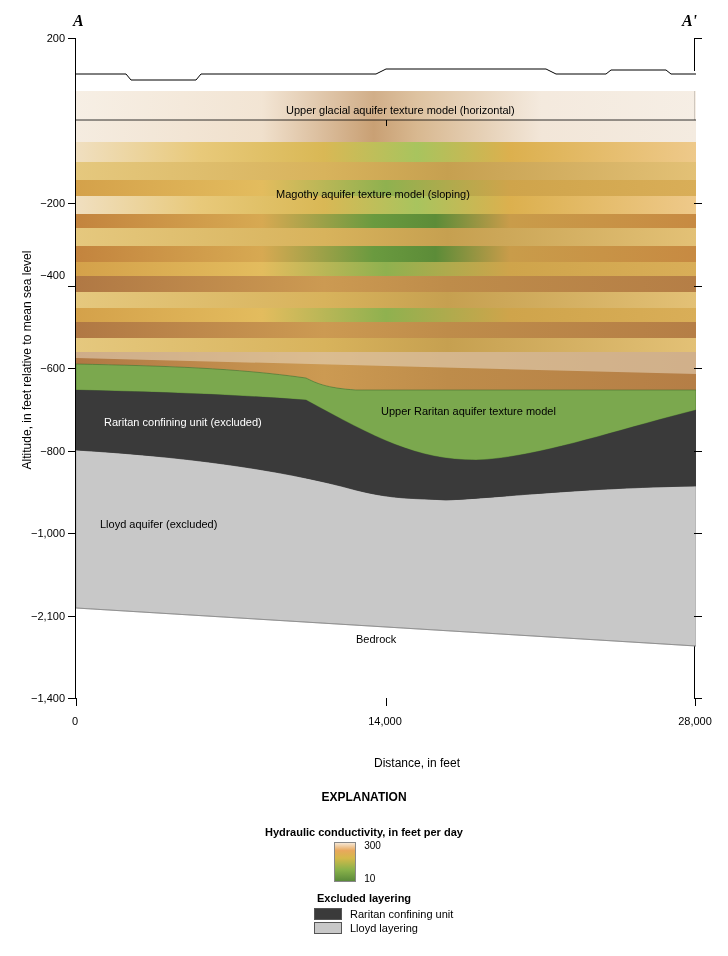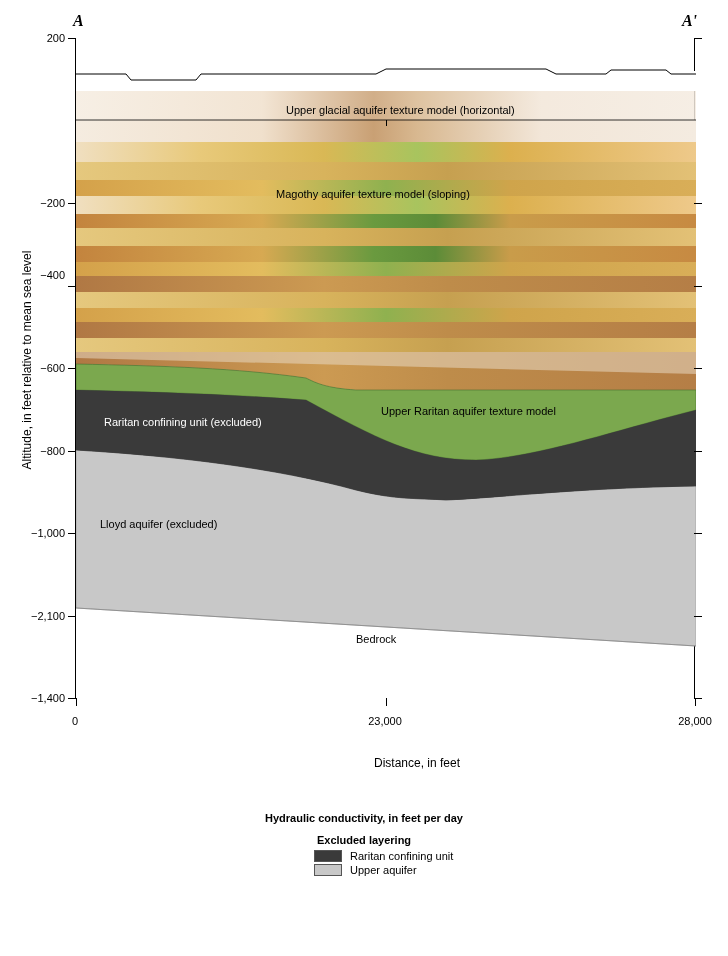--- a/index.html
+++ b/index.html
@@ -291,34 +291,42 @@
   <div class="y-label" style="top:18px;">200</div>
   <div class="y-label" style="top:183px;">−200</div>
   <div class="y-label" style="top:255px;">−400</div>
   <div class="y-label" style="top:348px;">−600</div>
   <div class="y-label" style="top:430.5px;">−800</div>
   <div class="y-label" style="top:513px;">−1,000</div>
   <div class="y-label" style="top:595.5px;">−2,100</div>
   <div class="y-label" style="top:678px;">−1,400</div>
 
   <div class="x-label" style="left:0px; bottom:-7px;">0</div>
-  <div class="x-label" style="left:310px; bottom:-7px;">23,000</div>
+  <div class="x-label" style="left:310px; bottom:-7px;">14,000</div>
   <div class="x-label" style="left:620px; bottom:-7px;">28,000</div>
 
   <div class="y-axis-title">Altitude, in feet relative to mean sea level</div>
   <div class="x-axis-title">Distance, in feet</div>
 
 </div>
 
 <div class="explanation">
+  <div class="explanation-title">EXPLANATION</div>
 
   <div class="legend-title">Hydraulic conductivity, in feet per day</div>
+  <div>
+    <span class="gradient-bar"></span>
+    <span class="gradient-labels">
+      <span style="position:absolute; top:-2px;">300</span>
+      <span style="position:absolute; bottom:-2px;">10</span>
+    </span>
+  </div>
 
   <div class="legend-title" style="margin-top:10px;">Excluded layering</div>
   <div class="legend-row">
     <div class="swatch" style="background:#3a3a3a;"></div>
     <span>Raritan confining unit</span>
   </div>
   <div class="legend-row">
     <div class="swatch" style="background:#c8c8c8;"></div>
-    <span>Upper aquifer</span>
+    <span>Lloyd layering</span>
   </div>
 </div>
 
 </body></html>

